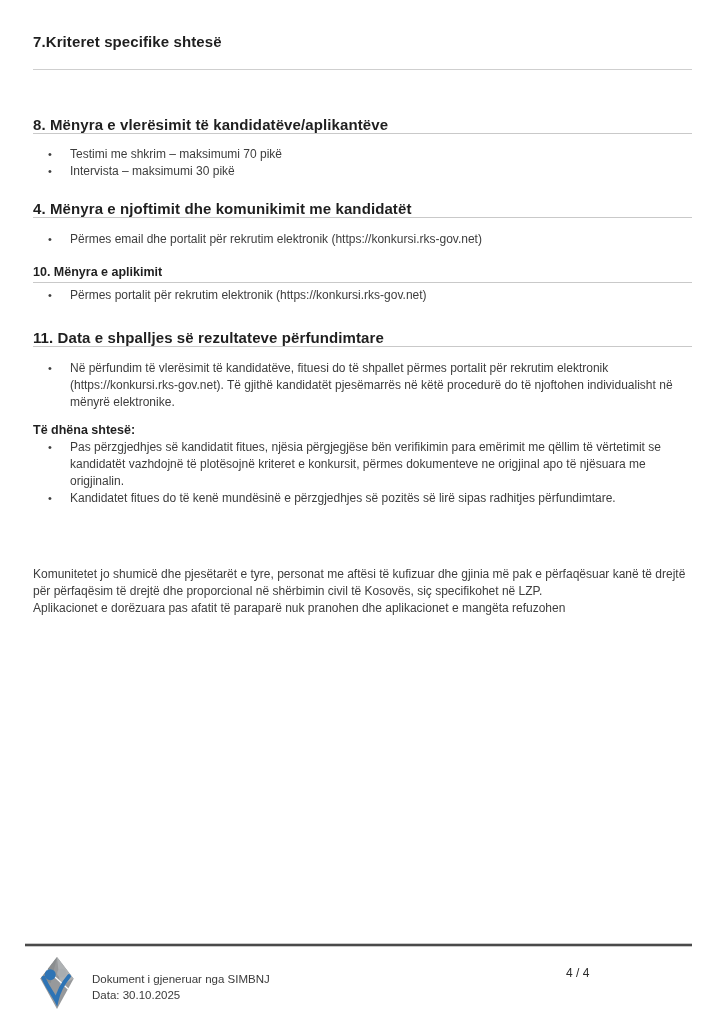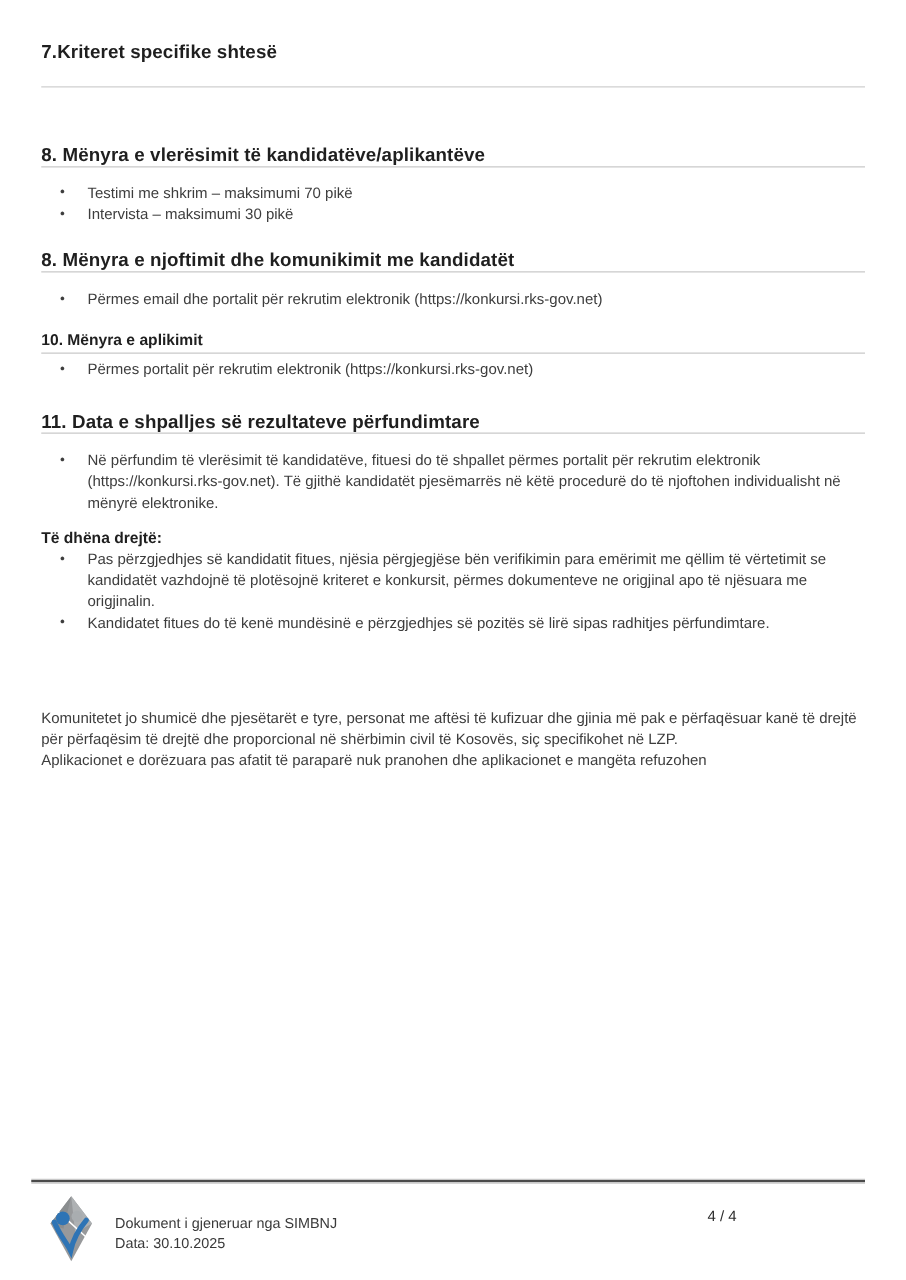--- a/index.html
+++ b/index.html
@@ -118,36 +118,36 @@
 
     <div class="h-lg sec7-heading">7.Kriteret specifike shtesë</div>
     <div class="rule sec7-divider"></div>
 
     <div class="h-lg underlined sec8-heading">8. Mënyra e vlerësimit të kandidatëve/aplikantëve</div>
     <ul class="bullets sec8-list">
       <li>Testimi me shkrim – maksimumi 70 pikë</li>
       <li>Intervista – maksimumi 30 pikë</li>
     </ul>
 
-    <div class="h-lg underlined sec9-heading">8. Mënyra e njoftimit dhe komunikimit me kandidatët</div>
+    <div class="h-lg underlined sec9-heading">4. Mënyra e njoftimit dhe komunikimit me kandidatët</div>
     <ul class="bullets sec9-list">
       <li>Përmes email dhe portalit për rekrutim elektronik (https://konkursi.rks-gov.net)</li>
     </ul>
 
     <div class="h-sm underlined sec10-heading">10. Mënyra e aplikimit</div>
     <ul class="bullets sec10-list">
       <li>Përmes portalit për rekrutim elektronik (https://konkursi.rks-gov.net)</li>
     </ul>
 
     <div class="h-lg underlined sec11-heading">11. Data e shpalljes së rezultateve përfundimtare</div>
     <ul class="bullets sec11-list">
       <li>Në përfundim të vlerësimit të kandidatëve, fituesi do të shpallet përmes portalit për rekrutim elektronik (https://konkursi.rks-gov.net). Të gjithë kandidatët pjesëmarrës në këtë procedurë do të njoftohen individualisht në mënyrë elektronike.</li>
     </ul>
 
-    <div class="h-sm add-heading">Të dhëna drejtë:</div>
+    <div class="h-sm add-heading">Të dhëna shtesë:</div>
     <ul class="bullets add-list">
       <li>Pas përzgjedhjes së kandidatit fitues, njësia përgjegjëse bën verifikimin para emërimit me qëllim të vërtetimit se kandidatët vazhdojnë të plotësojnë kriteret e konkursit, përmes dokumenteve ne origjinal apo të njësuara me origjinalin.</li>
       <li>Kandidatet fitues do të kenë mundësinë e përzgjedhjes së pozitës së lirë sipas radhitjes përfundimtare.</li>
     </ul>
 
     <div class="closing">
       <div>Komunitetet jo shumicë dhe pjesëtarët e tyre, personat me aftësi të kufizuar dhe gjinia më pak e përfaqësuar kanë të drejtë për përfaqësim të drejtë dhe proporcional në shërbimin civil të Kosovës, siç specifikohet në LZP.</div>
       <div>Aplikacionet e dorëzuara pas afatit të paraparë nuk pranohen dhe aplikacionet e mangëta refuzohen</div>
     </div>
 

